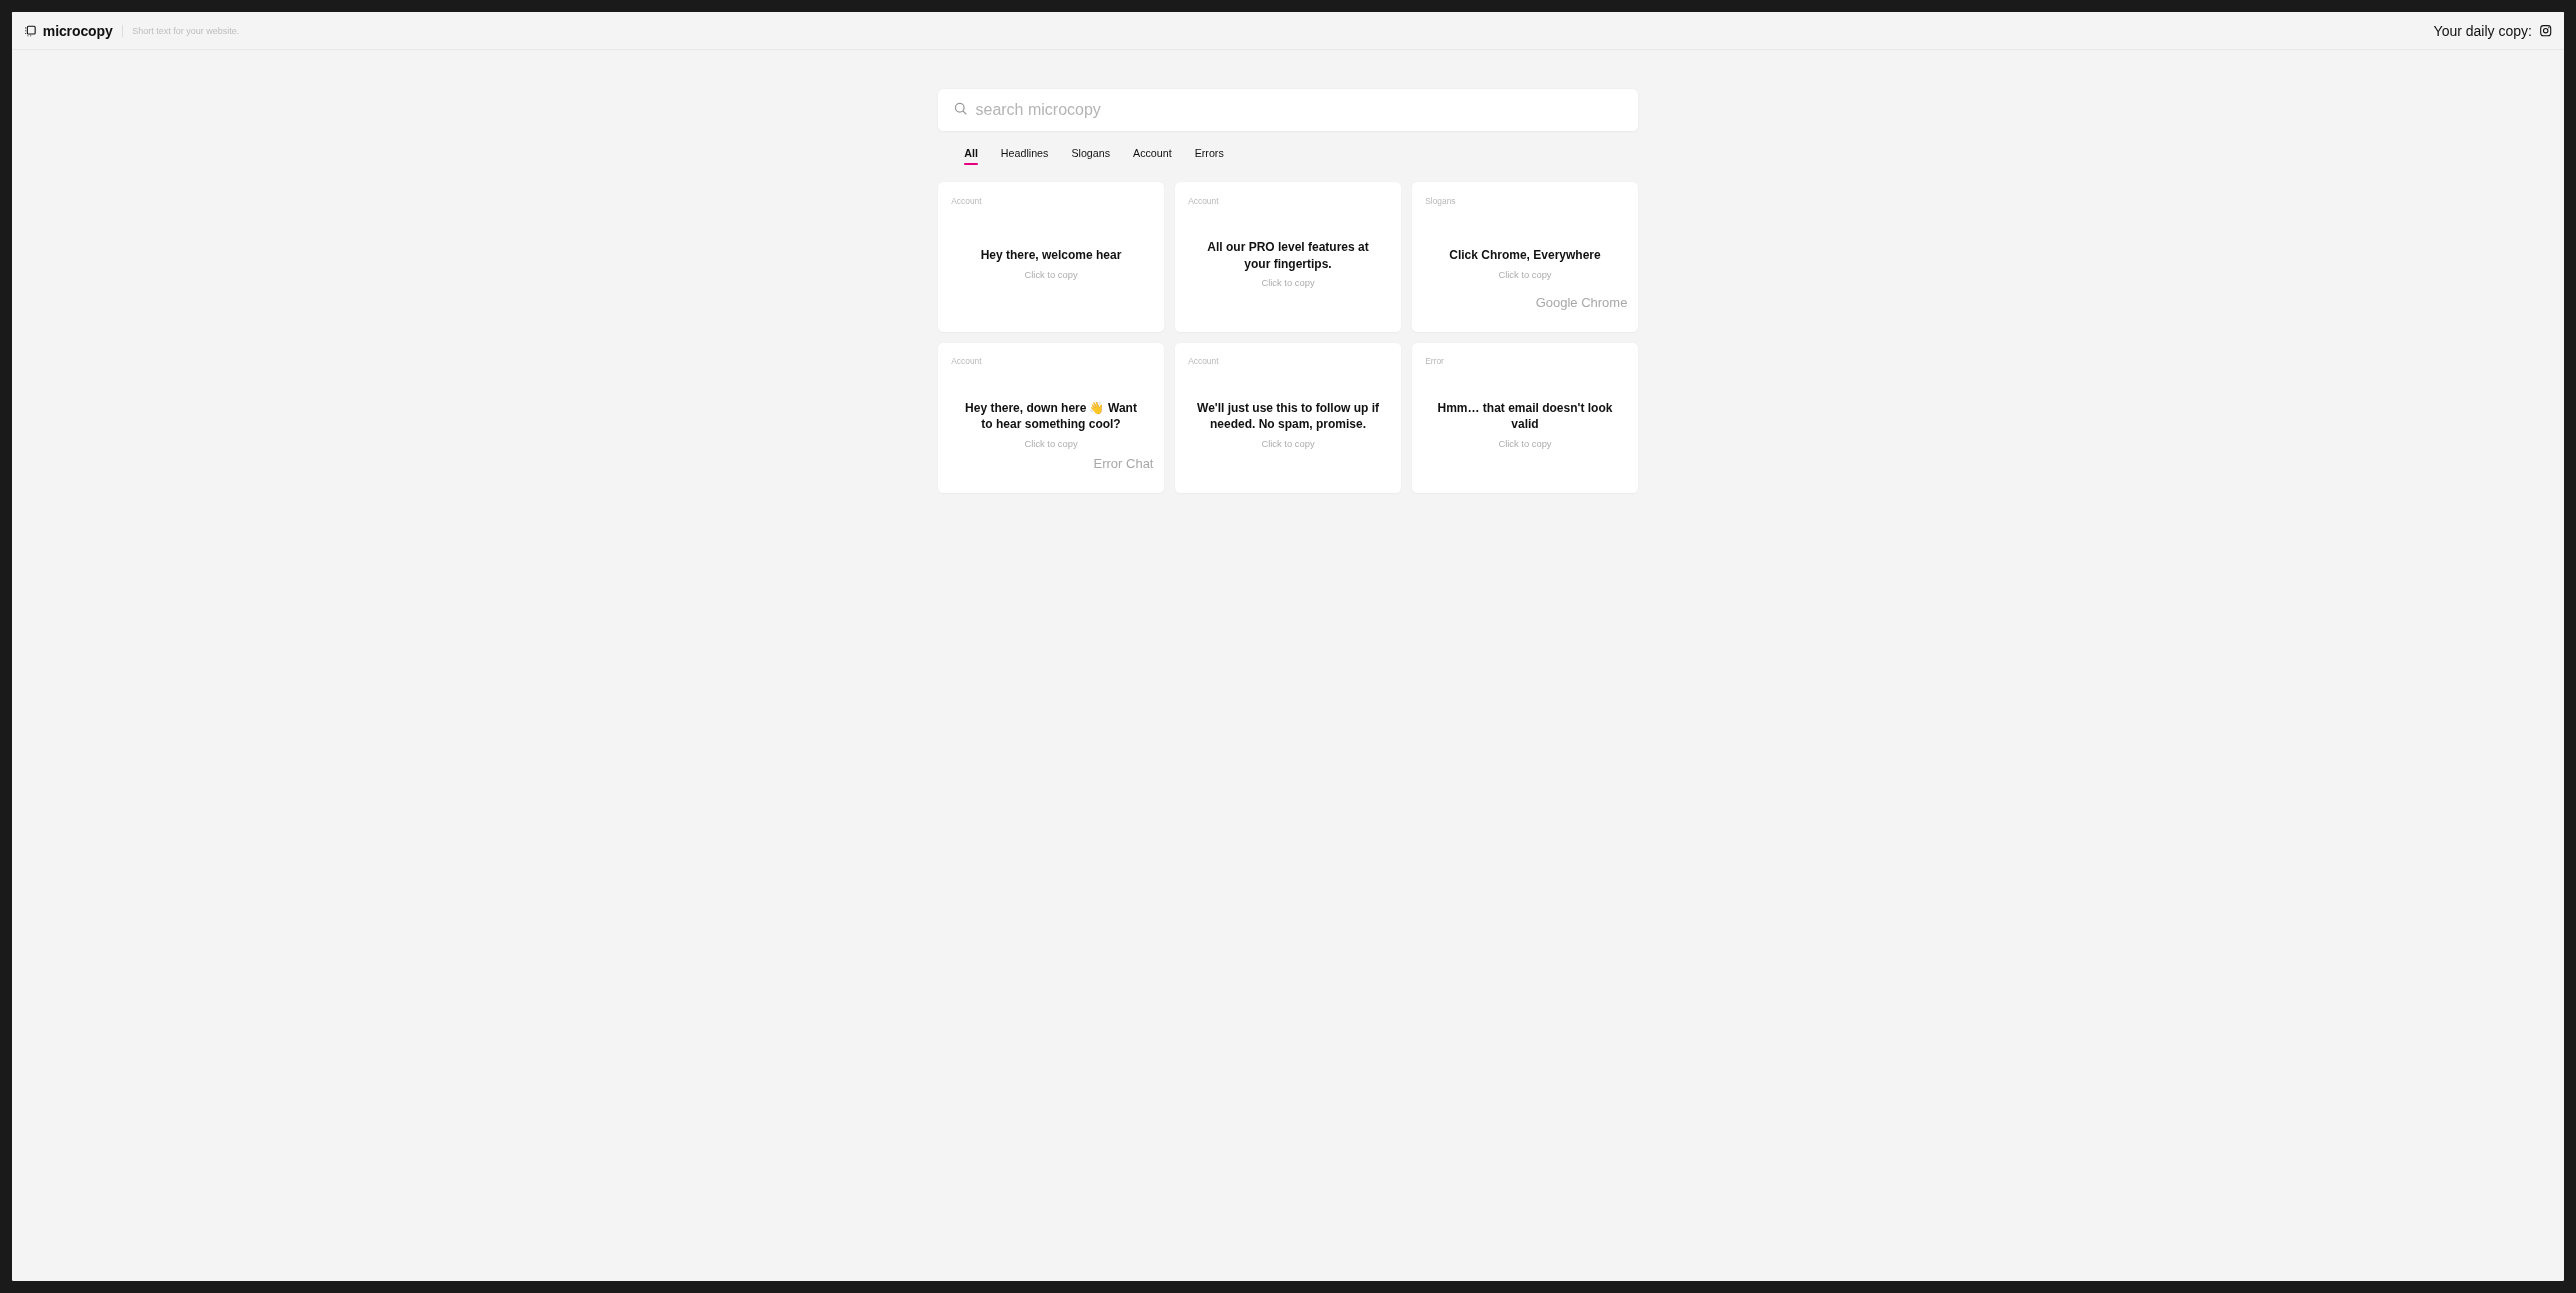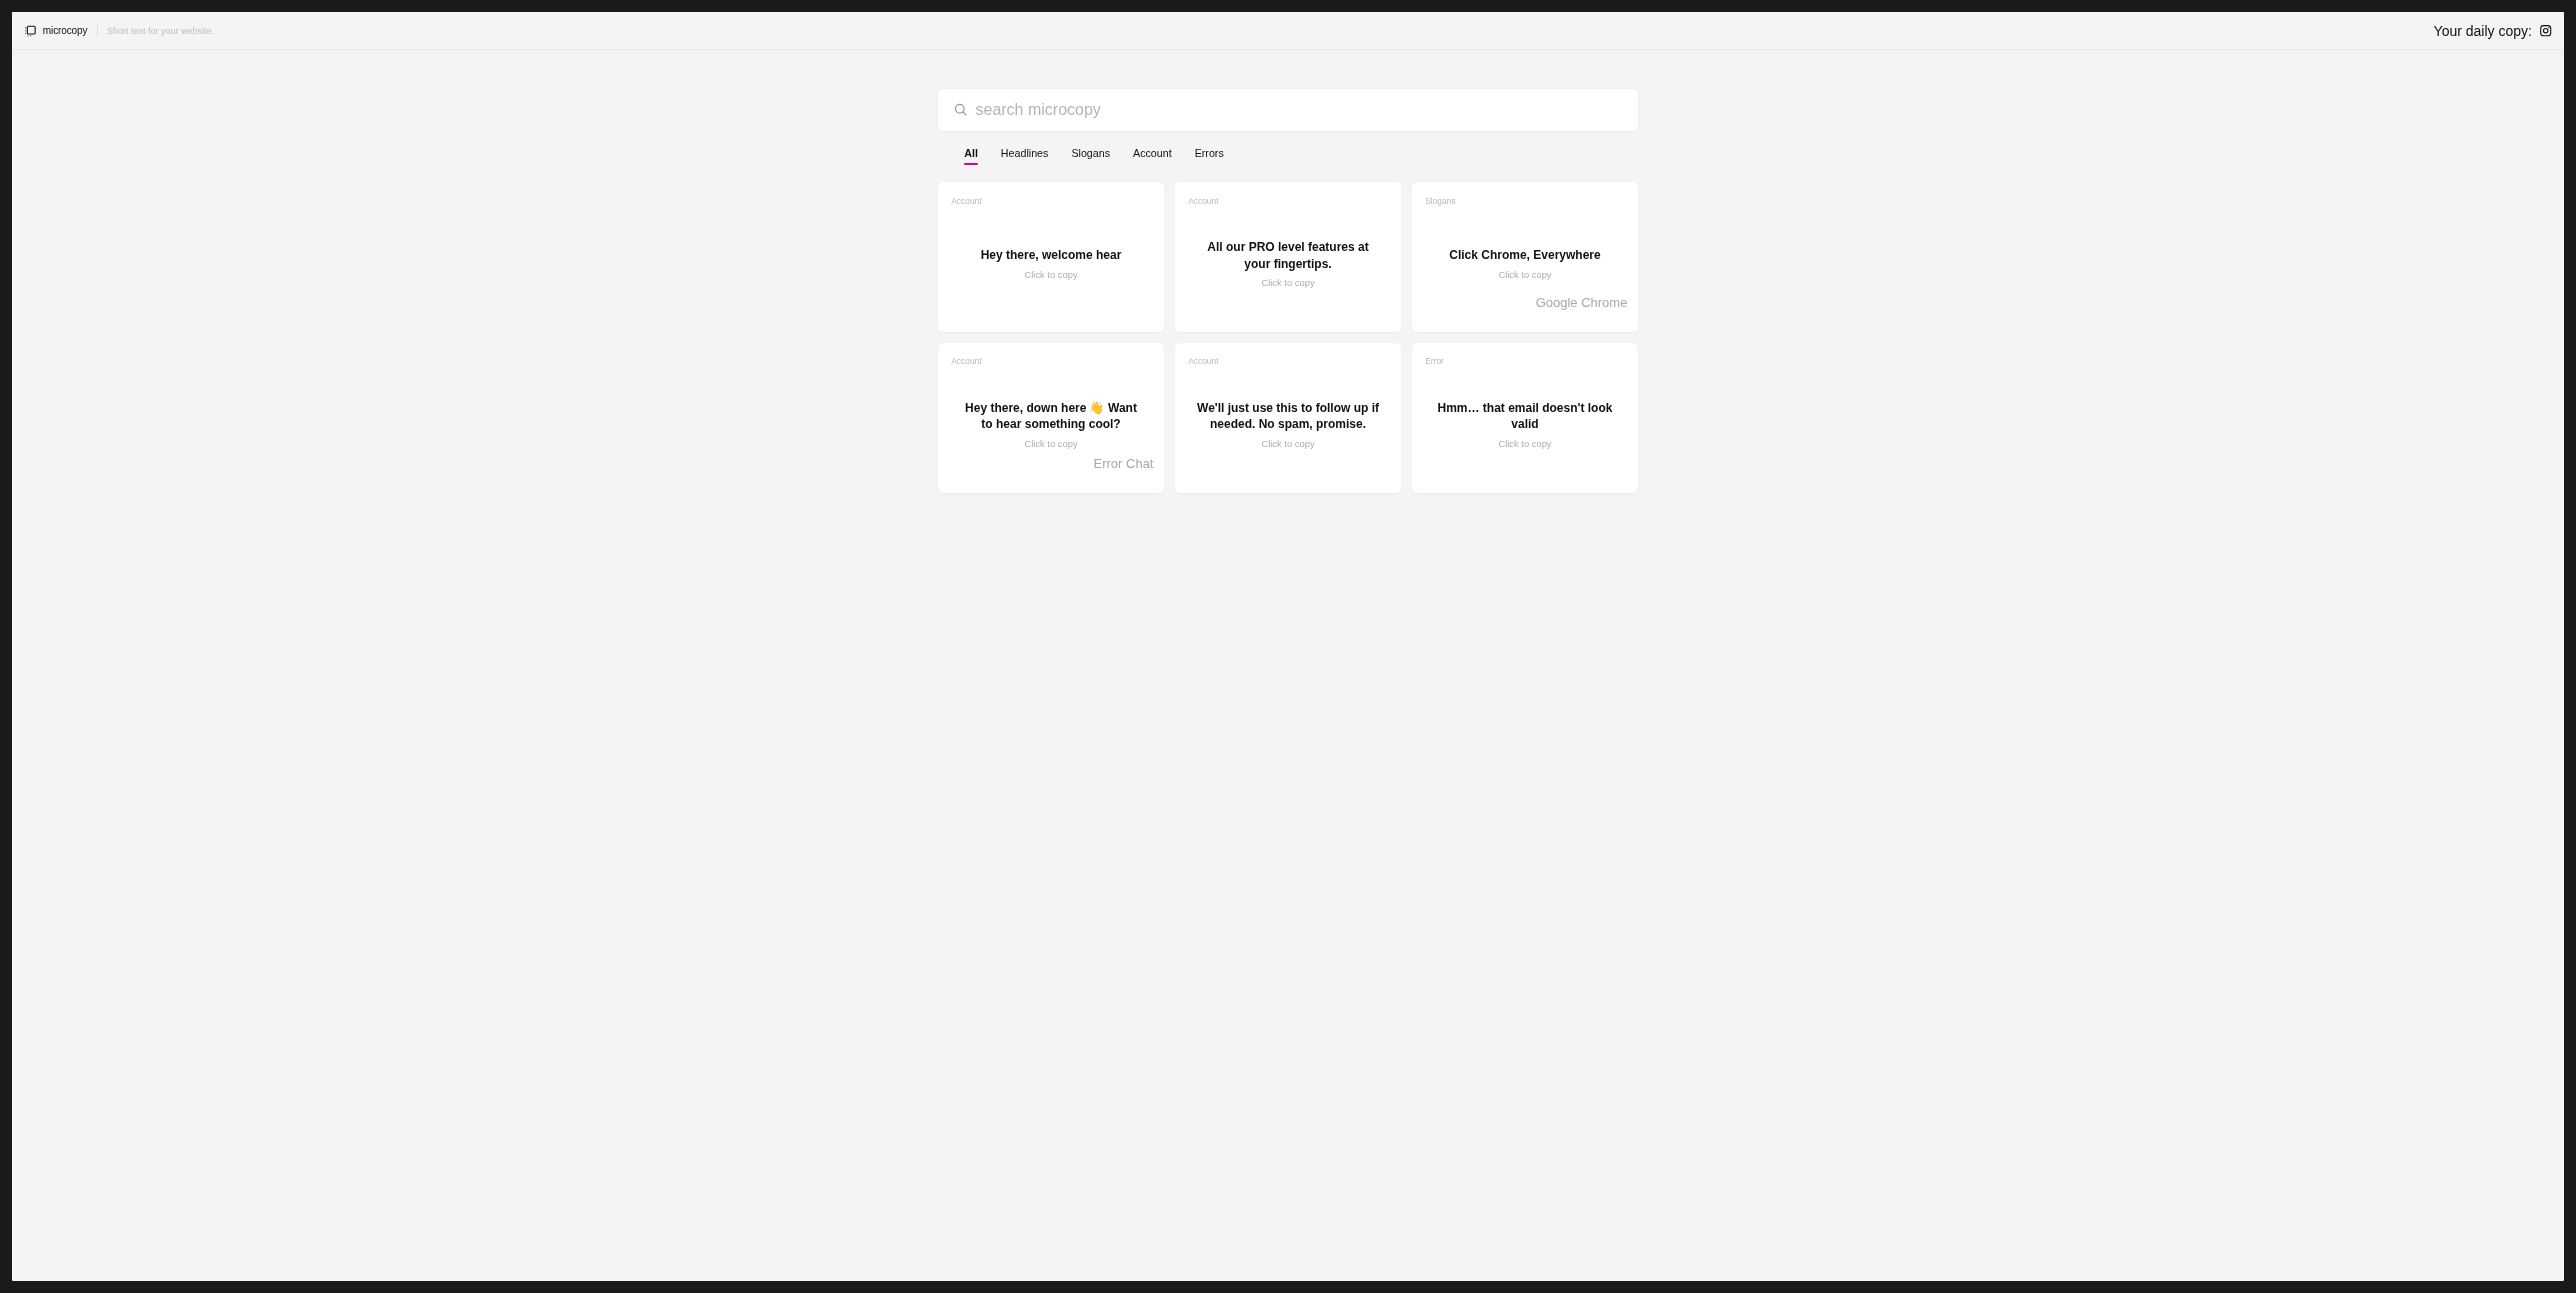--- a/index.html
+++ b/index.html
@@ -28,22 +28,22 @@
   display: flex;
   align-items: center;
   gap: 5.4px;
 }
 .logo-icon {
   width: 13.4px; height: 13.4px;
   position: relative;
 }
 .logo-icon svg { display: block; }
 .brand {
-  font-weight: 400;
-  font-size: 10px;
+  font-weight: 700;
+  font-size: 14px;
   color: #111;
   letter-spacing: -0.1px;
 }
 .divider {
   width: 0.7px;
   height: 12px;
   background: #ddd;
   margin: 0 9.4px;
 }
 .tagline {
@@ -69,21 +69,21 @@
 .content {
   width: 711px;
   max-width: 100%;
   padding: 0 5.4px;
 }
 .search-box {
   background: #fff;
   border-radius: 5.4px;
   box-shadow: 0 0.7px 2.7px rgba(0,0,0,0.05);
   display: flex;
-  align-items: center;
+  align-items: flex-start;
   padding: 12px 14.8px;
   margin-bottom: 16px;
 }
 .search-icon { margin-right: 8px; color: #9a9a9a; }
 .search-input {
   border: none;
   outline: none;
   font-size: 16px;
   color: #333;
   flex: 1;

